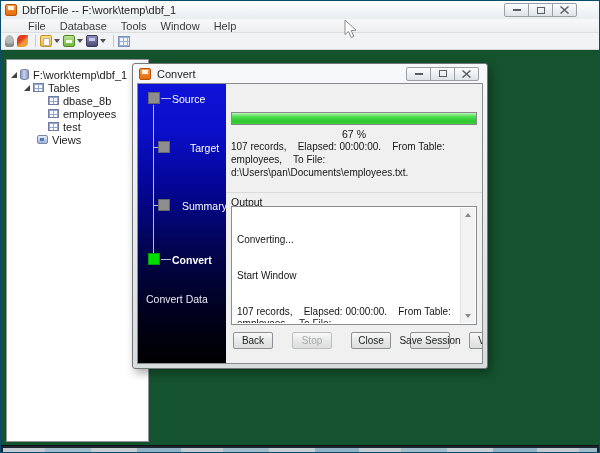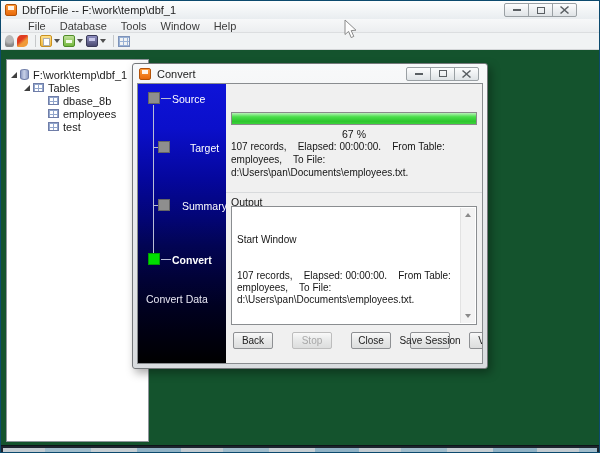--- a/index.html
+++ b/index.html
@@ -187,20 +187,25 @@
     <div class="trow">
       <span class="ind3"></span>
       <span class="tbl-icon"></span>
       <span>employees</span>
     </div>
     <div class="trow">
       <span class="ind3"></span>
       <span class="tbl-icon"></span>
       <span>test</span>
     </div>
+    <div class="trow">
+      <span class="ind2"></span>
+      <span class="views-icon"></span>
+      <span>Views</span>
+    </div>
   </div>
 
   <div class="dialog">
     <div class="dlg-titlebar">
       <span class="app-icon"></span>
       <span class="dlg-title">Convert</span>
       <span class="win-controls" style="margin-right:2px;">
         <span class="win-btn">
             <span class="glyph-min"></span>
           </span>
@@ -244,20 +249,21 @@
           <div class="pfill"></div>
         </div>
         <div class="pct">67 %</div>
         <div class="status">107 records,    Elapsed: 00:00:00.    From Table: employees,    To File: d:\Users\pan\Documents\employees.txt.</div>
 
         <div class="out-divider"></div>
         <div class="out-label">Output</div>
 
         <div class="out-box">
           <div class="out-text">
+            <div>Converting...</div>
             <div>Start Window</div>
             <div>107 records,    Elapsed: 00:00:00.    From Table: employees,    To File: d:\Users\pan\Documents\employees.txt.</div>
             
             
           </div>
           <div class="sbar">
             <span class="sb-up">
                 <span class="tri-up"></span>
               </span>
             <span class="sb-down">

